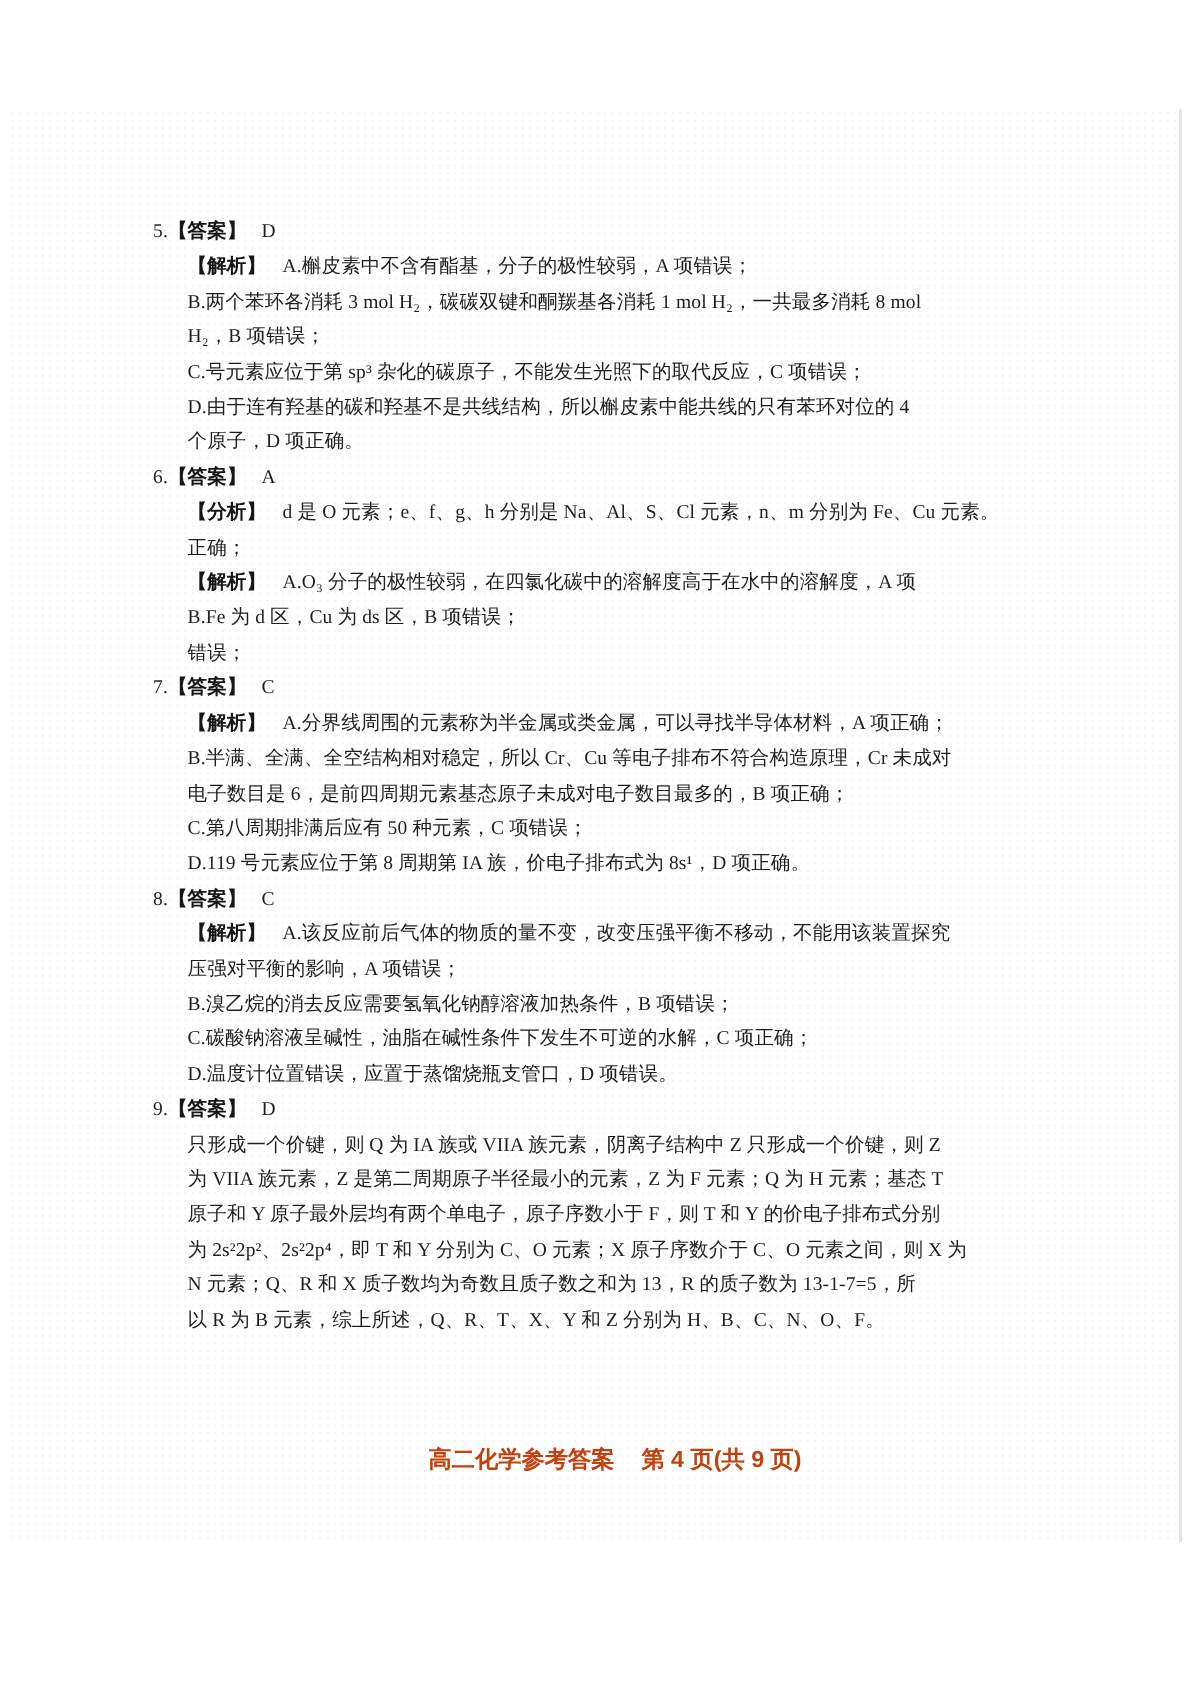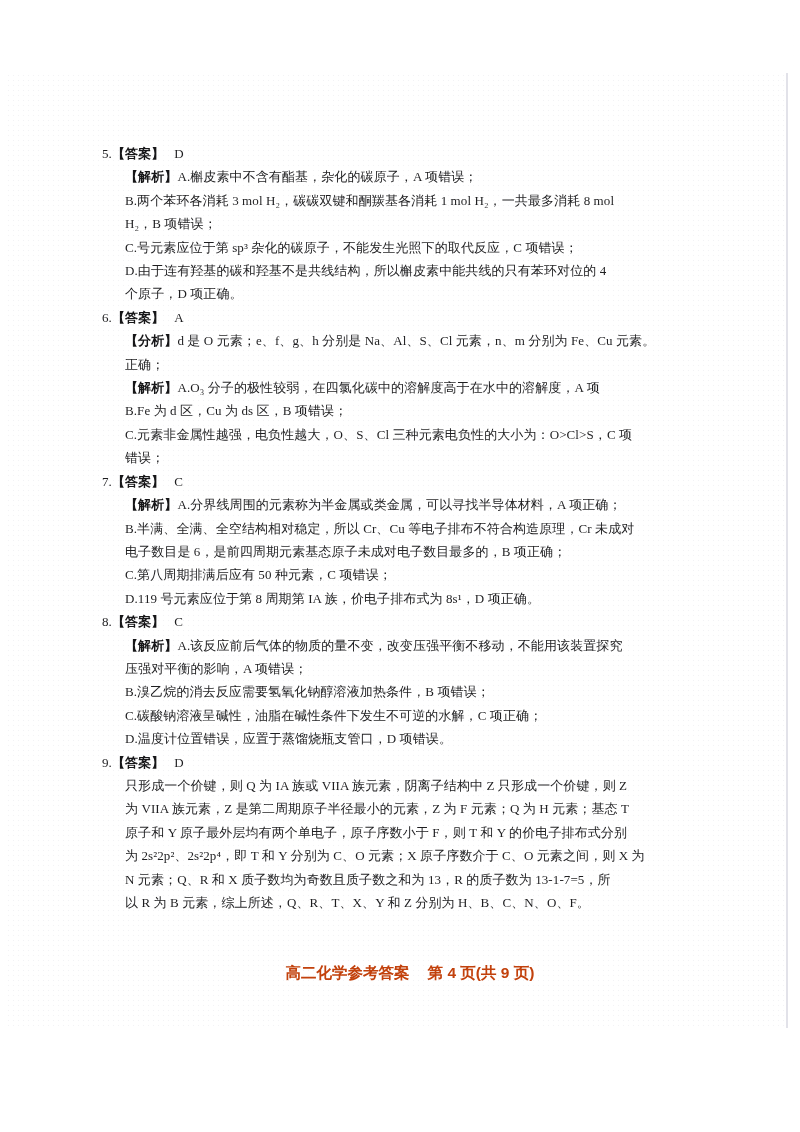--- a/index.html
+++ b/index.html
@@ -43,21 +43,21 @@
     white-space: nowrap;
     letter-spacing: 0.1px;
   }
   .line.body { padding-left: 23px; }
   .qnum { font-family: "Liberation Serif", serif; }
   .tag {
     font-family: "Liberation Sans", sans-serif;
     font-weight: 700;
     color: #161618;
   }
-  .line .tag { }
+  .line .tag { margin-right: 11px; }
   .head .tag { margin-right: 0; }
   .answer {
     margin-left: 10px;
     font-family: "Liberation Serif", serif;
   }
   .footer {
     position: absolute;
     left: 102px; top: 963px;
     width: 616px;
     text-align: center;
@@ -72,34 +72,33 @@
 </head>
 <body>
 
 <div class="page">
   <div class="paper"></div>
   <div class="edge-line"></div>
 
   <main class="content" id="content">
       <div class="question">
         <div class="line head"><span class="qnum">5.</span><span class="tag">【答案】</span><span class="answer">D</span></div>
-        <div class="line body"><span class="tag">【解析】</span><span class="txt">A.槲皮素中不含有酯基，杂化的碳原子，A 项错误；</span></div>
+        <div class="line body"><span class="tag">【解析】</span><span class="txt">A.槲皮素中不含有酯基，分子的极性较弱，A 项错误；</span></div>
         <div class="line body"><span class="txt">B.两个苯环各消耗 3 mol H₂，碳碳双键和酮羰基各消耗 1 mol H₂，一共最多消耗 8 mol</span></div>
         <div class="line body"><span class="txt">H₂，B 项错误；</span></div>
         <div class="line body"><span class="txt">C.号元素应位于第 sp³ 杂化的碳原子，不能发生光照下的取代反应，C 项错误；</span></div>
         <div class="line body"><span class="txt">D.由于连有羟基的碳和羟基不是共线结构，所以槲皮素中能共线的只有苯环对位的 4</span></div>
         <div class="line body"><span class="txt">个原子，D 项正确。</span></div>
       </div>
       <div class="question">
         <div class="line head"><span class="qnum">6.</span><span class="tag">【答案】</span><span class="answer">A</span></div>
         <div class="line body"><span class="tag">【分析】</span><span class="txt">d 是 O 元素；e、f、g、h 分别是 Na、Al、S、Cl 元素，n、m 分别为 Fe、Cu 元素。</span></div>
         <div class="line body"><span class="txt">正确；</span></div>
         <div class="line body"><span class="tag">【解析】</span><span class="txt">A.O₃ 分子的极性较弱，在四氯化碳中的溶解度高于在水中的溶解度，A 项</span></div>
         <div class="line body"><span class="txt">B.Fe 为 d 区，Cu 为 ds 区，B 项错误；</span></div>
-        <div class="line body"><span class="txt">C.元素非金属性越强，电负性越大，O、S、Cl 三种元素电负性的大小为：O&gt;Cl&gt;S，C 项</span></div>
         <div class="line body"><span class="txt">错误；</span></div>
       </div>
       <div class="question">
         <div class="line head"><span class="qnum">7.</span><span class="tag">【答案】</span><span class="answer">C</span></div>
         <div class="line body"><span class="tag">【解析】</span><span class="txt">A.分界线周围的元素称为半金属或类金属，可以寻找半导体材料，A 项正确；</span></div>
         <div class="line body"><span class="txt">B.半满、全满、全空结构相对稳定，所以 Cr、Cu 等电子排布不符合构造原理，Cr 未成对</span></div>
         <div class="line body"><span class="txt">电子数目是 6，是前四周期元素基态原子未成对电子数目最多的，B 项正确；</span></div>
         <div class="line body"><span class="txt">C.第八周期排满后应有 50 种元素，C 项错误；</span></div>
         <div class="line body"><span class="txt">D.119 号元素应位于第 8 周期第 IA 族，价电子排布式为 8s¹，D 项正确。</span></div>
       </div>

